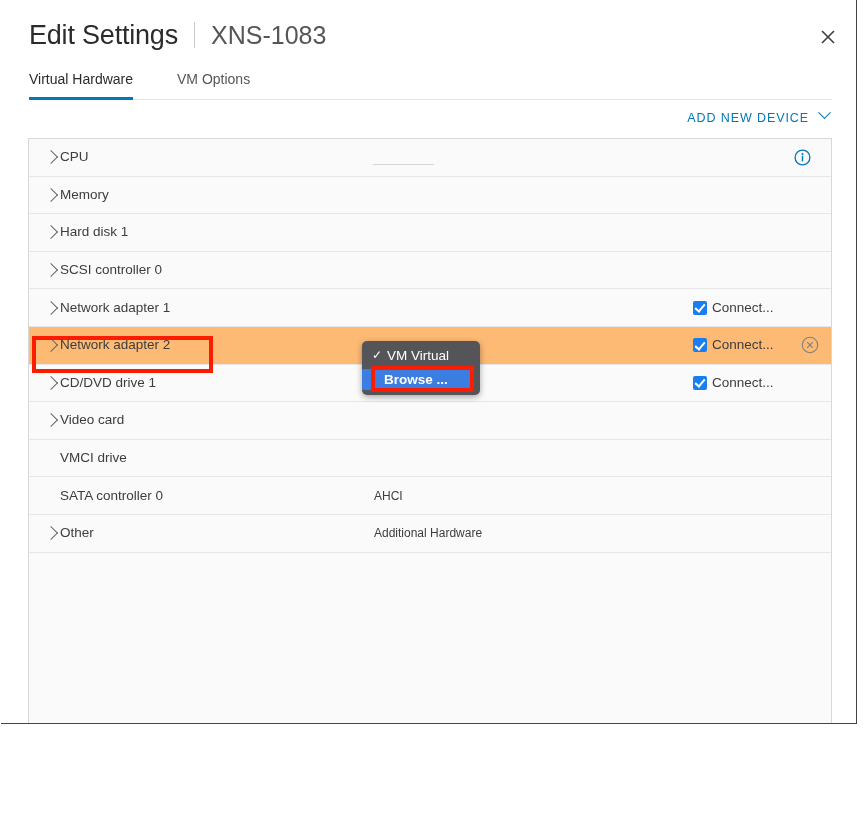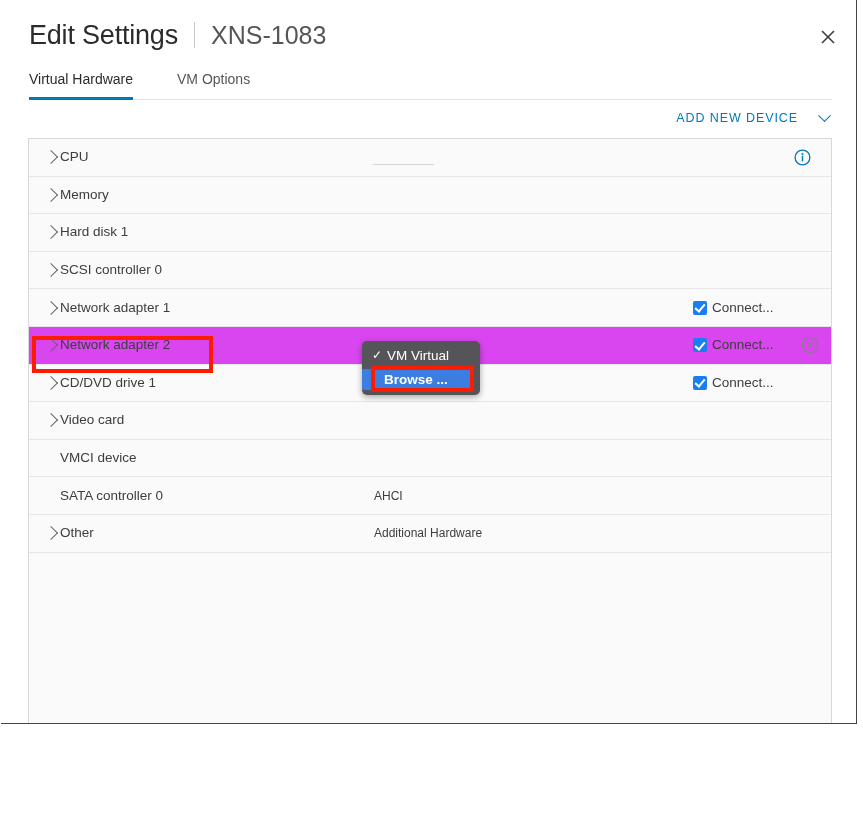--- a/index.html
+++ b/index.html
@@ -113,22 +113,21 @@
   
   .add-device {
     position: absolute;
     right: 27px;
     top: 111px;
     font-size: 12.5px;
     letter-spacing: 0.9px;
     color: #0079b8;
     cursor: pointer;
     display: flex;
-    align-items: center;
-    gap: 22px;
+    gap: 11px;
     font-weight: 400;
   }
   .chev-down {
     display: inline-block;
     width: 8px;
     height: 8px;
     border-right: 1.6px solid #0079b8;
     border-bottom: 1.6px solid #0079b8;
     transform: rotate(45deg) translate(-2px, -2px);
   }
@@ -145,21 +144,21 @@
     box-sizing: border-box;
   }
   .row {
     position: relative;
     height: 37.6px;
     border-bottom: 1px solid #e6e6e6;
     display: flex;
     align-items: center;
     box-sizing: border-box;
   }
-  .row.selected { background: #d946ef; }
+  .row.selected { background: #fdba74; }
   .row .chev {
     position: absolute;
     left: 17px;
     width: 9px;
     height: 9px;
     border-right: 1.7px solid #666666;
     border-top: 1.7px solid #666666;
     transform: rotate(45deg);
     cursor: pointer;
   }
@@ -403,21 +402,21 @@
         <span class="connect-box">
           <span class="checkbox"></span>
           <span class="connect-label">Connect...</span>
         </span>
       </div>
       <div class="row">
         <span class="chev"></span>
         <span class="label">Video card</span>
       </div>
       <div class="row">
-        <span class="label">VMCI device</span>
+        <span class="label">VMCI drive</span>
       </div>
       <div class="row">
         <span class="label">SATA controller 0</span>
         <span class="value">AHCI</span>
       </div>
       <div class="row">
         <span class="chev"></span>
         <span class="label">Other</span>
         <span class="value">Additional Hardware</span>
       </div>

